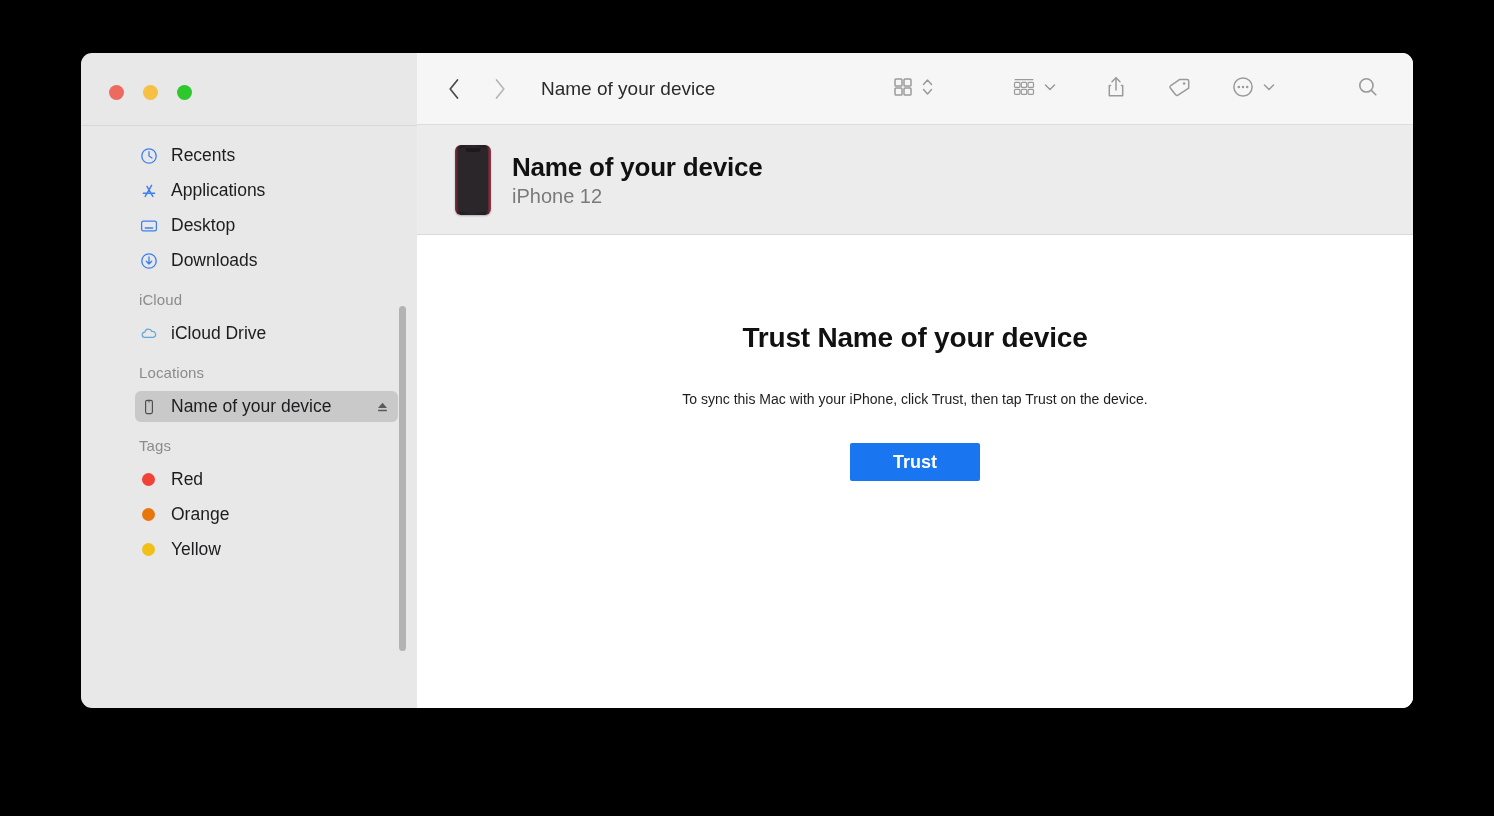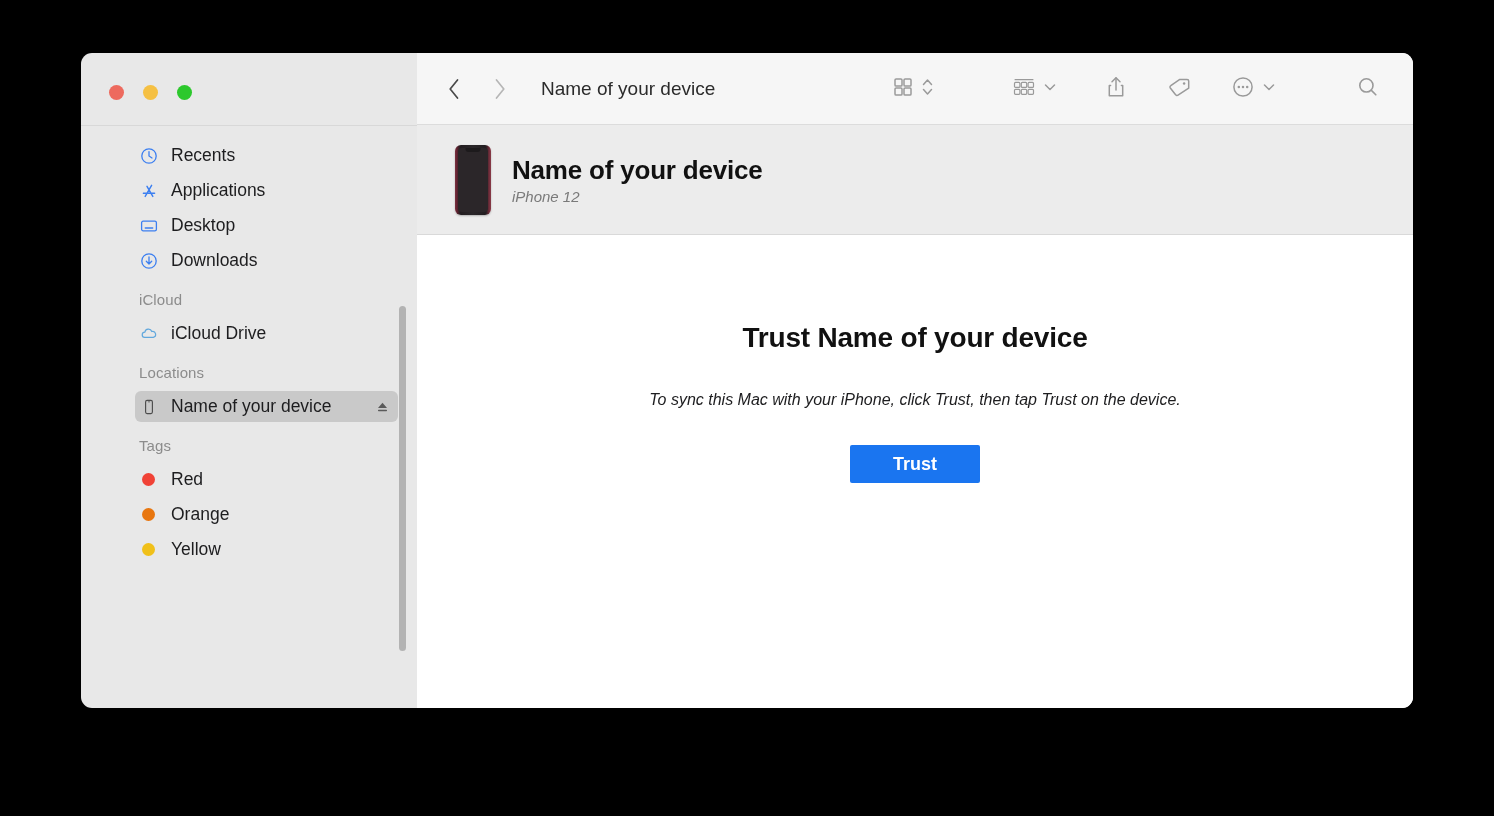--- a/index.html
+++ b/index.html
@@ -186,45 +186,43 @@
     border-radius: 0 0 3px 3px;
   }
   #device-meta { display: flex; flex-direction: column; gap: 2px; }
   #device-name {
     font-size: 26px;
     font-weight: bold;
     color: #111111;
     letter-spacing: -0.2px;
   }
   #device-model {
-    font-size: 15px;
+    font-size: 20px;
     color: #7a7a7a;
-    font-style: italic;
   }
 
   
   #main-body {
     flex: 1 1 auto;
     background: #ffffff;
     display: flex;
     flex-direction: column;
     align-items: center;
     padding-top: 87px;
   }
   #trust-heading {
     font-size: 28px;
     font-weight: bold;
     color: #111111;
     letter-spacing: -0.2px;
   }
   #trust-description {
-    font-size: 16px;
+    font-size: 14px;
     color: #1d1d1f;
     margin-top: 37px;
-    font-style: italic;
   }
   #trust-button {
     margin-top: 36px;
     width: 130px;
     height: 38px;
     background: #1a75f0;
     border-radius: 2px;
     border: none;
     color: #ffffff;
     font-size: 18px;

